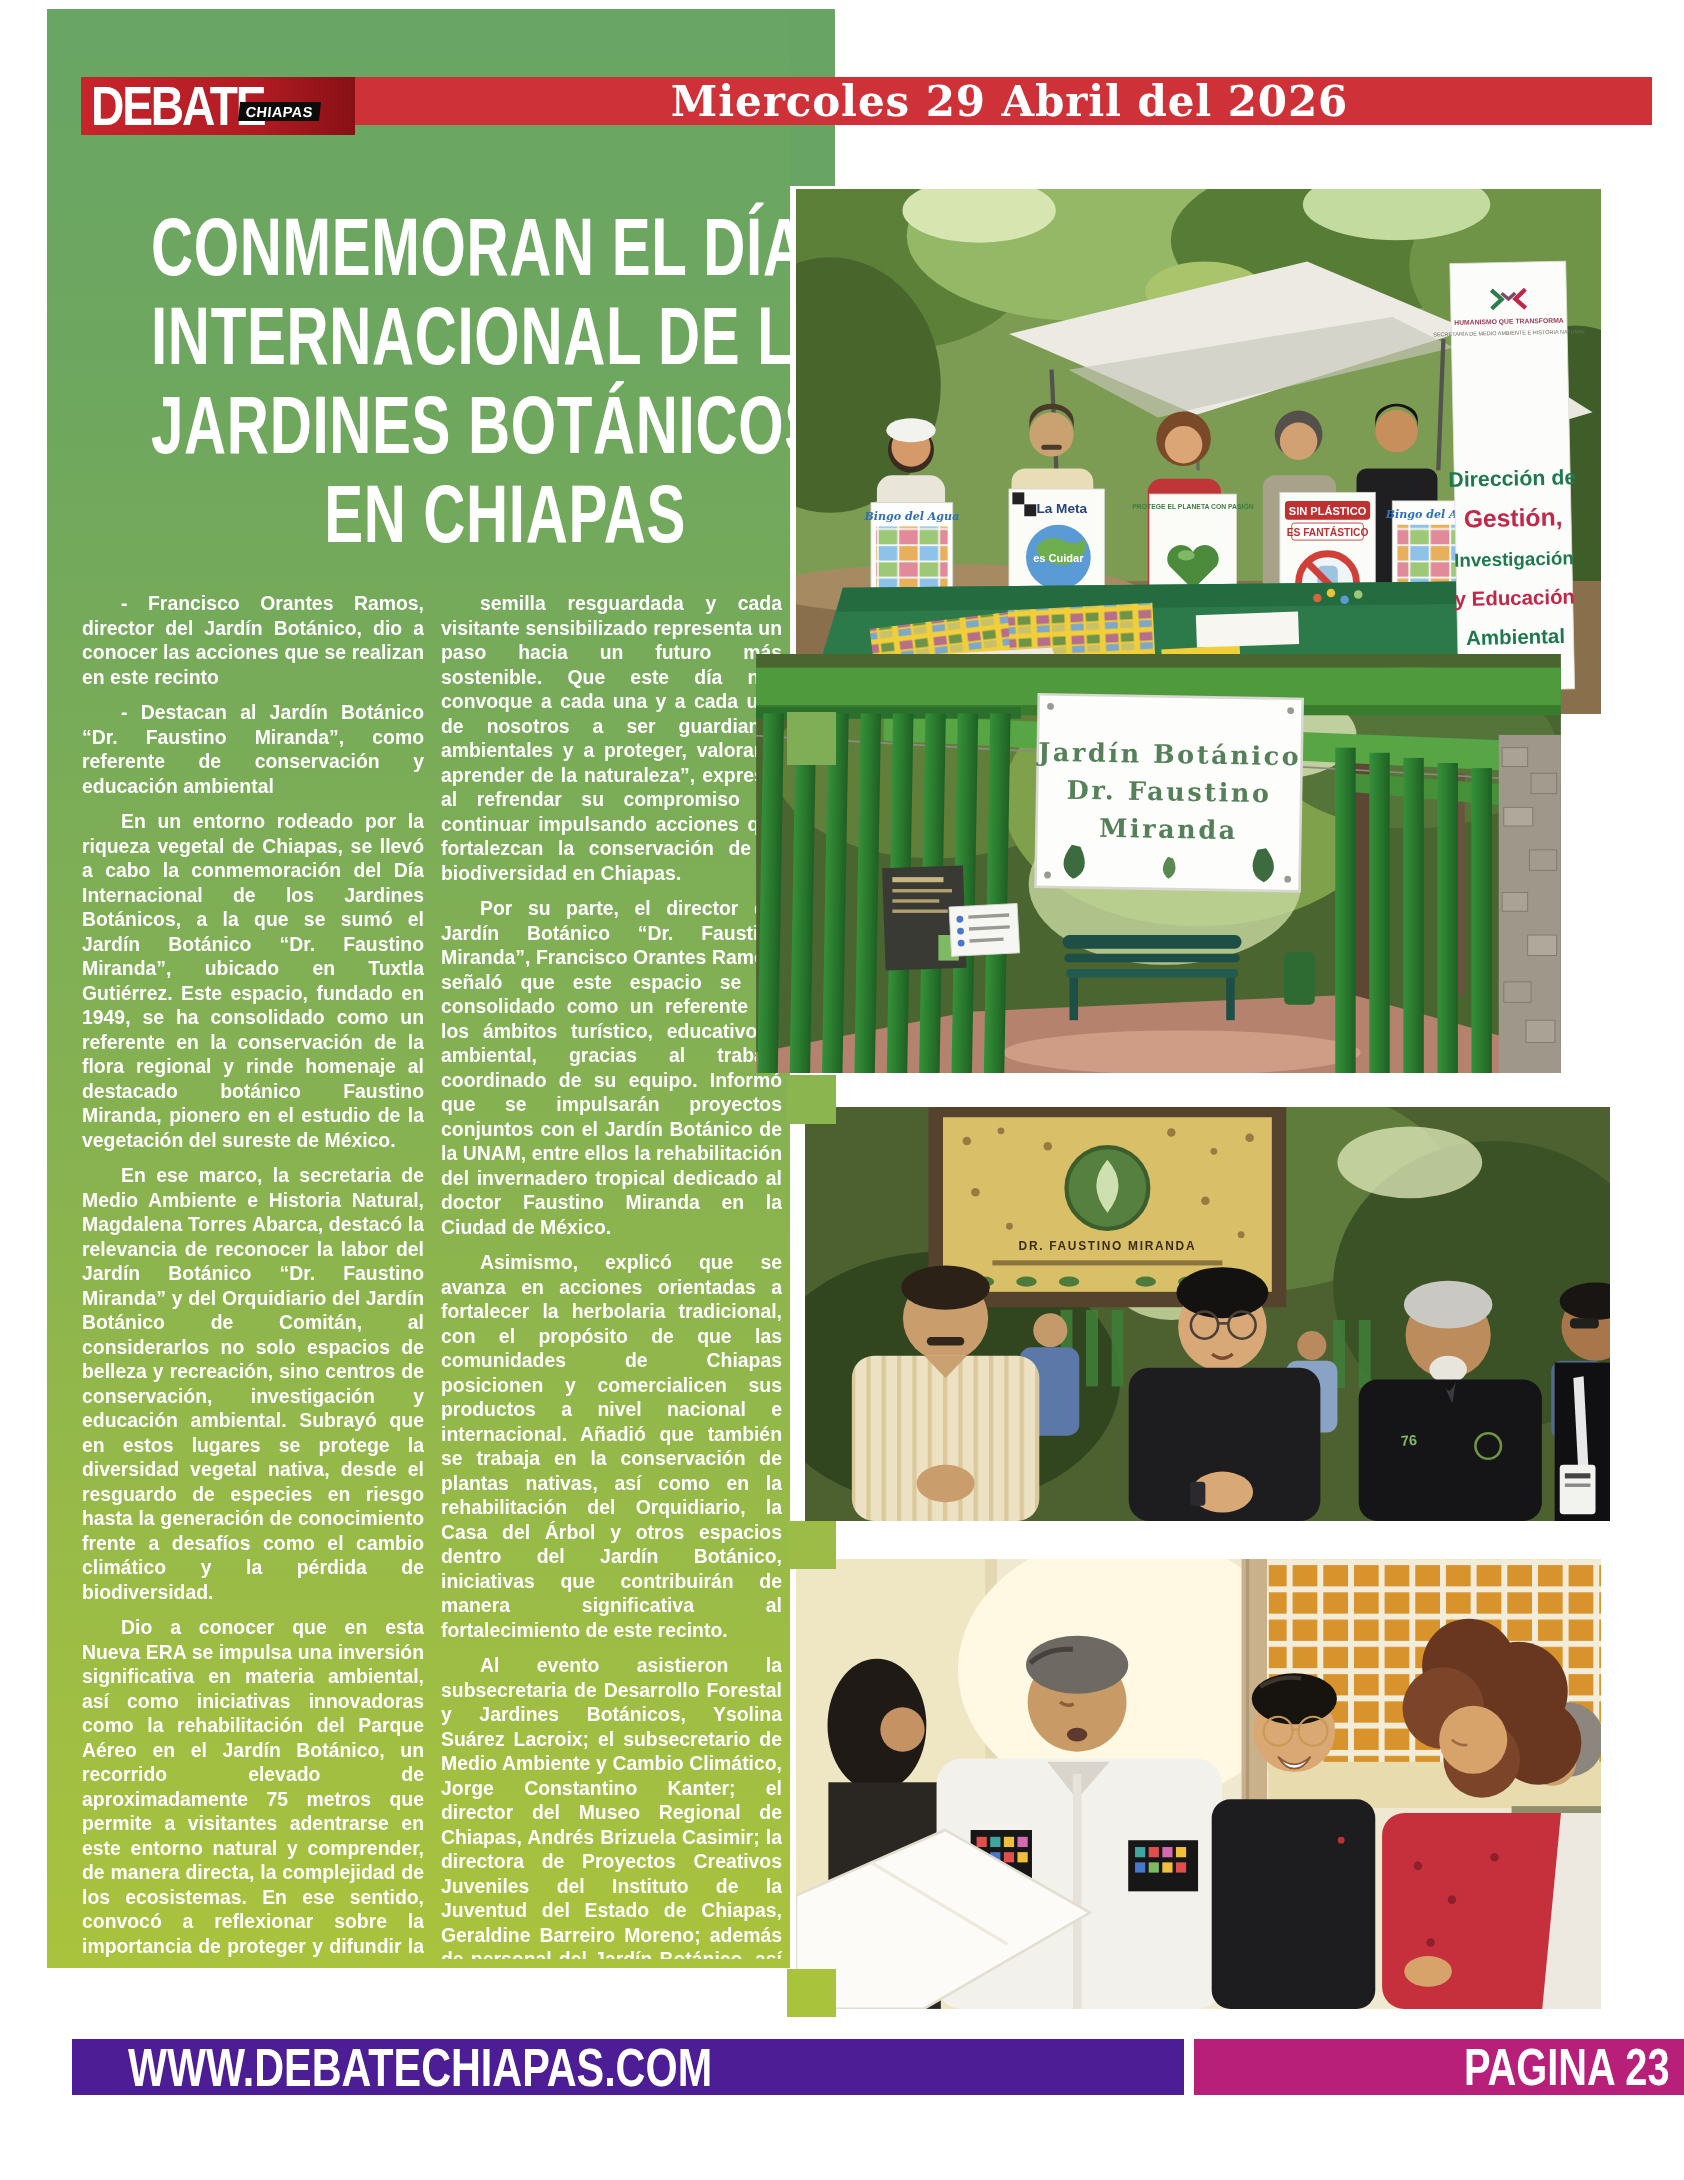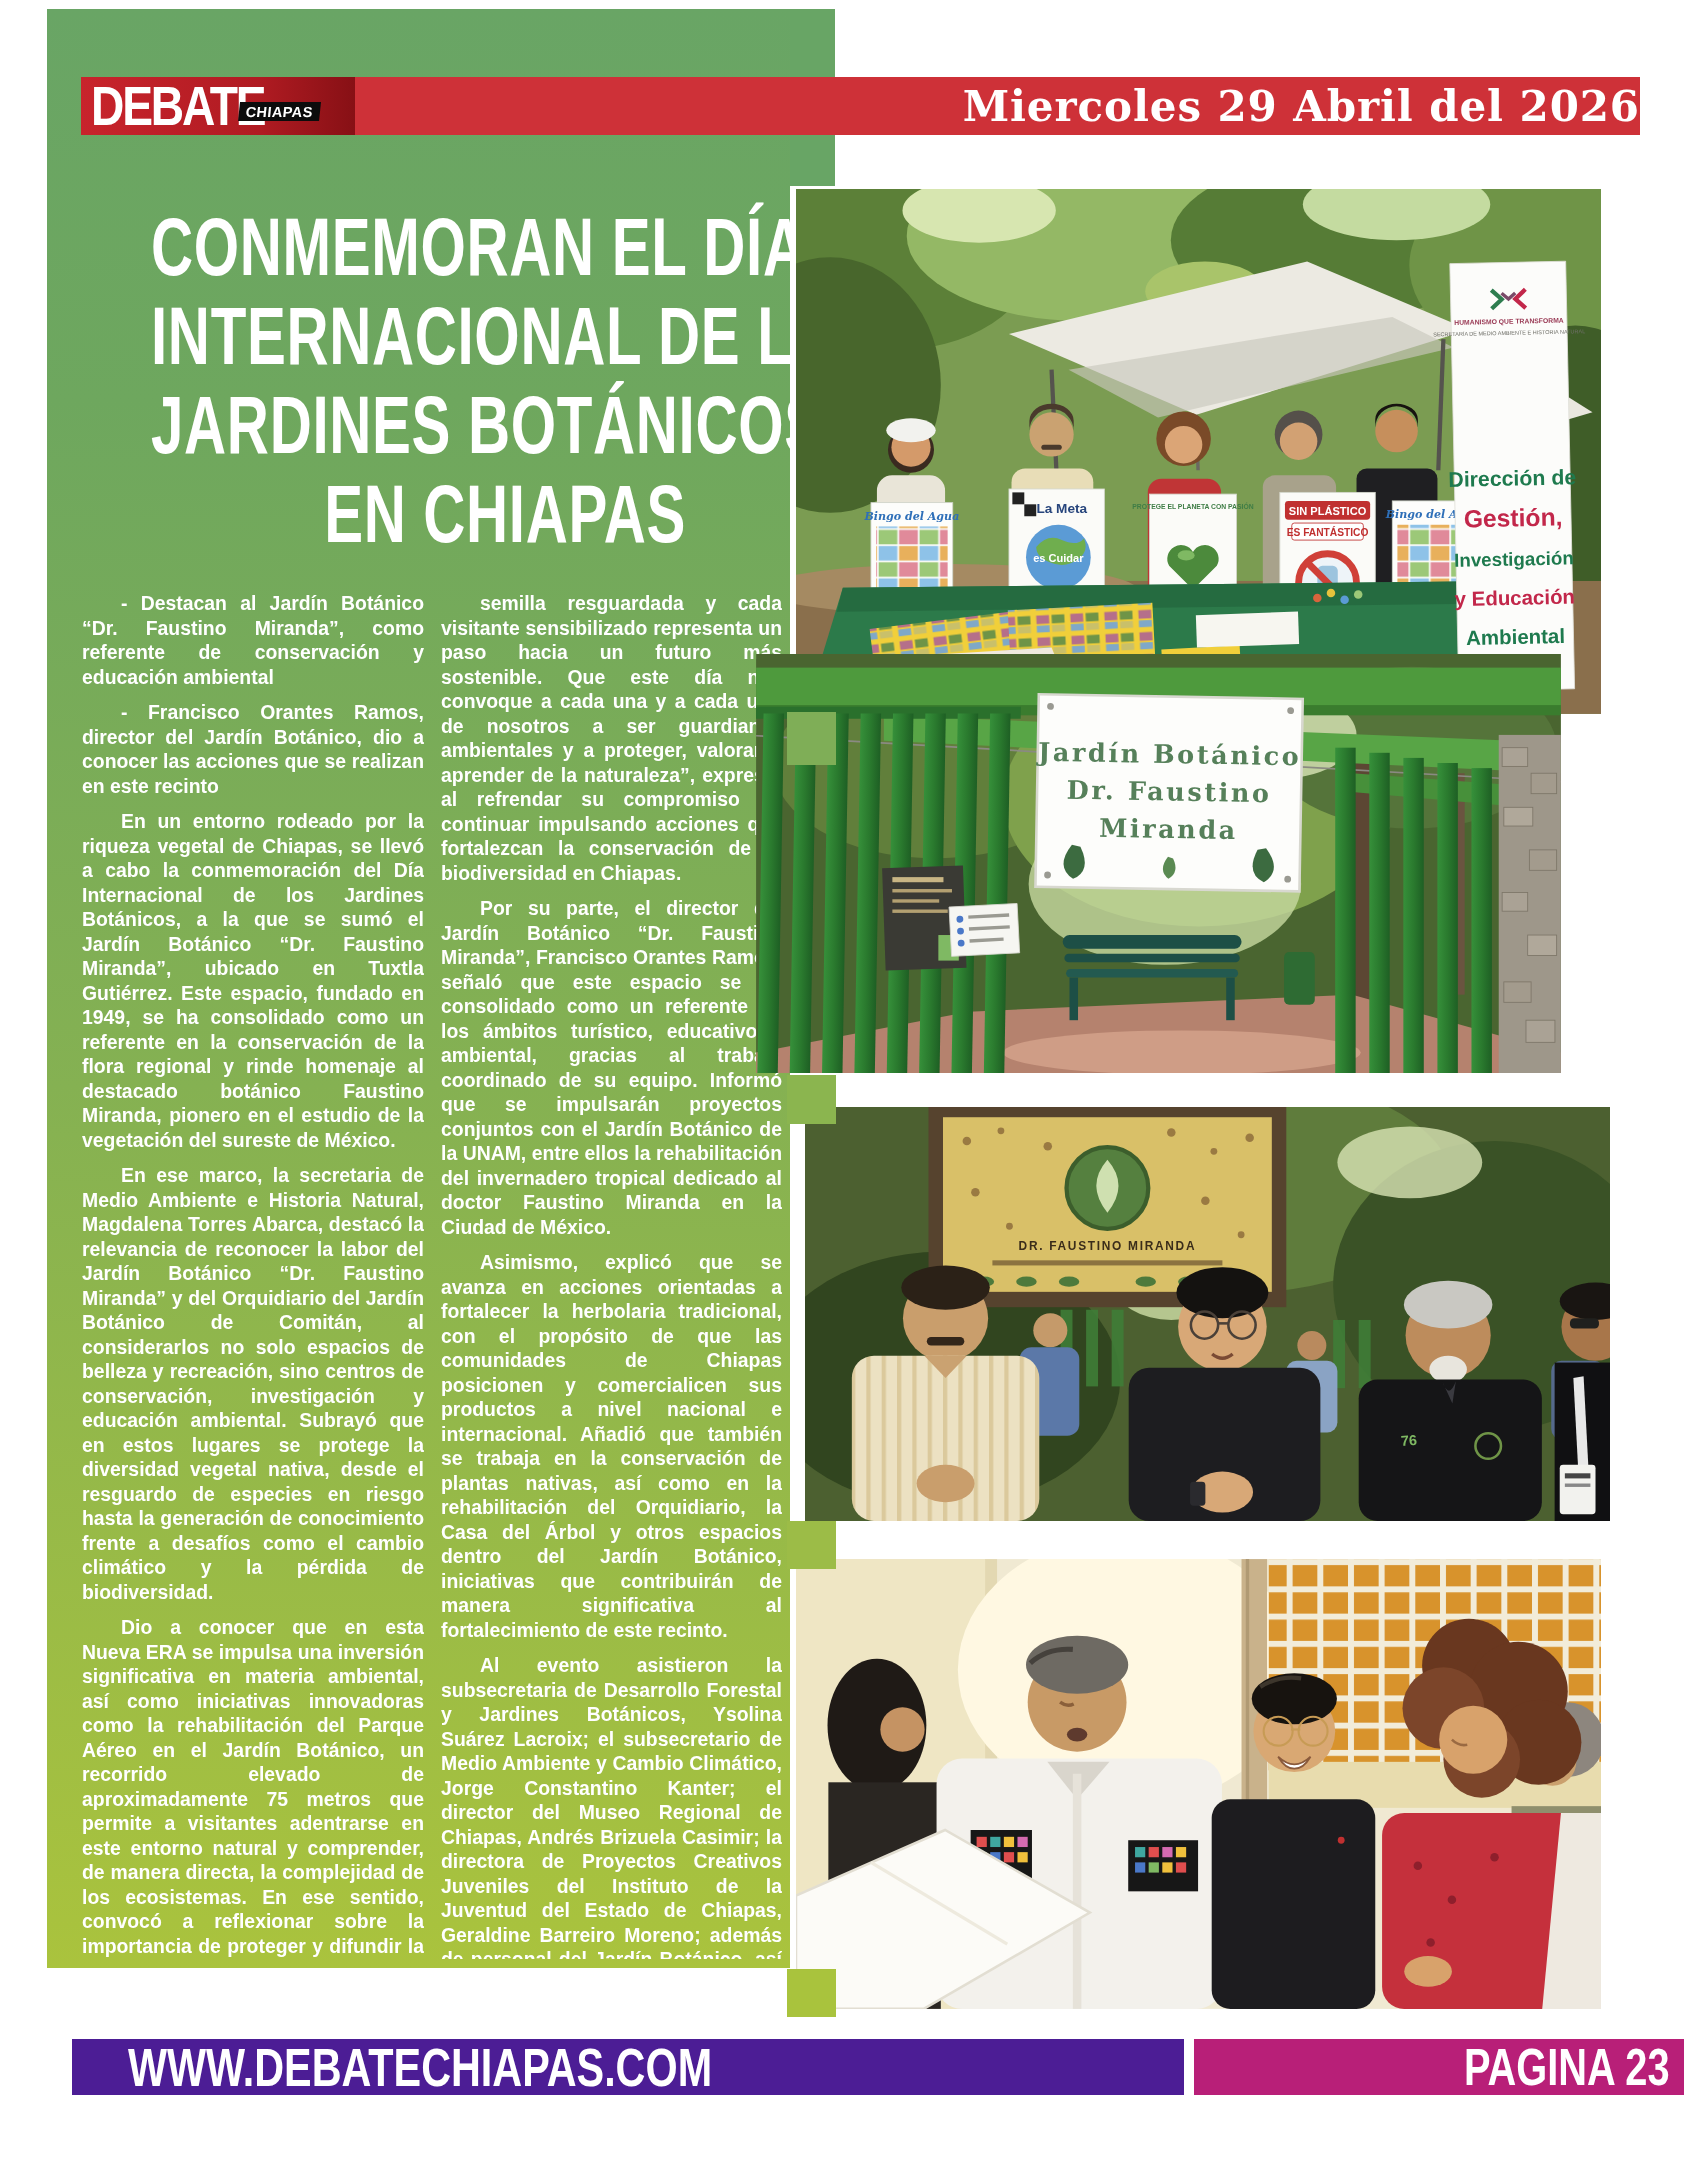--- a/index.html
+++ b/index.html
@@ -12,22 +12,22 @@
                  background:linear-gradient(180deg,#69a565 0%,#6ea75e 20%,#85b152 55%,#aac33d 100%); }
   .gsq { position:absolute; left:787px; width:49px; }
 
   
   .logo-box { position:absolute; left:81px; top:77px; width:274px; height:58px;
               background:linear-gradient(90deg,#c8242c 0%,#b01b22 65%,#871015 100%); }
   .logo-text { position:absolute; left:10.2px; top:-3.4px; color:#fff; font-weight:bold; font-size:55px;
                letter-spacing:-2.6px; transform:scaleX(.84); transform-origin:left center; white-space:nowrap; }
   .chiapas-badge { position:absolute; left:158px; top:25px; background:#0c0c0c; color:#fff;
                    font-size:14.5px; font-weight:bold; padding:1.7px 6.8px; transform:skewX(-6deg); letter-spacing:0.4px; }
-  .date-bar { position:absolute; left:355px; top:77px; width:1285px; height:58px; background:#ce3138;
-              display:flex; align-items:center; justify-content:flex-end; }
+  .date-bar { position:absolute; left:355px; top:77px; width:1285px; height:48px; background:#ce3138;
+              display:flex; align-items:center; justify-content:center;padding-left:12px; }
   .date-text { color:#fff; font-family:"DejaVu Serif",serif; font-weight:bold; font-size:42px; letter-spacing:0.9px; white-space:nowrap; }
 
   
   .headline { position:absolute; left:47px; top:203px; width:743px; text-align:right;
               color:#fff; font-weight:bold; font-size:81px; line-height:89px; }
   .hl-line { transform:scaleX(.72); transform-origin:50% 50%; white-space:nowrap; letter-spacing:0.9px; }
 
   
   .col { position:absolute; top:591px; height:1368px; overflow:hidden; color:#fff; font-weight:bold;
          font-size:19.4px; line-height:24.5px; text-align:justify; hyphens:auto; -webkit-hyphens:auto; }
@@ -72,22 +72,22 @@
   </div>
 
   <h1 class="headline" style="margin:0;">
     <div class="hl-line">CONMEMORAN EL DÍA</div>
     <div class="hl-line">INTERNACIONAL DE LOS</div>
     <div class="hl-line">JARDINES BOTÁNICOS</div>
     <div class="hl-line">EN CHIAPAS</div>
   </h1>
 
   <div class="col col-1">
+    <p>- Francisco Orantes Ramos, director del Jardín Botánico, dio a conocer las acciones que se realizan en este recinto</p>
     <p>- Destacan al Jardín Botánico “Dr. Faustino Miranda”, como referente de conservación y educación ambiental</p>
-    <p>- Francisco Orantes Ramos, director del Jardín Botánico, dio a conocer las acciones que se realizan en este recinto</p>
     <p>En un entorno rodeado por la riqueza vegetal de Chiapas, se llevó a cabo la conmemoración del Día Internacional de los Jardines Botánicos, a la que se sumó el Jardín Botánico “Dr. Faustino Miranda”, ubicado en Tuxtla Gutiérrez. Este espacio, fundado en 1949, se ha consolidado como un referente en la conservación de la flora regional y rinde homenaje al destacado botánico Faustino Miranda, pionero en el estudio de la vegetación del sureste de México.</p>
     <p>En ese marco, la secretaria de Medio Ambiente e Historia Natural, Magdalena Torres Abarca, destacó la relevancia de reconocer la labor del Jardín Botánico “Dr. Faustino Miranda” y del Orquidiario del Jardín Botánico de Comitán, al considerarlos no solo espacios de belleza y recreación, sino centros de conservación, investigación y educación ambiental. Subrayó que en estos lugares se protege la diversidad vegetal nativa, desde el resguardo de especies en riesgo hasta la generación de conocimiento frente a desafíos como el cambio climático y la pérdida de biodiversidad.</p>
     <p>Dio a conocer que en esta Nueva ERA se impulsa una inversión significativa en materia ambiental, así como iniciativas innovadoras como la rehabilitación del Parque Aéreo en el Jardín Botánico, un recorrido elevado de aproximadamente 75 metros que permite a visitantes adentrarse en este entorno natural y comprender, de manera directa, la complejidad de los ecosistemas. En ese sentido, convocó a reflexionar sobre la importancia de proteger y difundir la flora en el estado.</p>
 
   </div>
   <div class="col col-2">
     <p>semilla resguardada y cada visitante sensibilizado representa un paso hacia un futuro más sostenible. Que este día nos convoque a cada una y a cada uno de nosotros a ser guardianes ambientales y a proteger, valorar y aprender de la naturaleza”, expresó, al refrendar su compromiso de continuar impulsando acciones que fortalezcan la conservación de la biodiversidad en Chiapas.</p>
     <p>Por su parte, el director del Jardín Botánico “Dr. Faustino Miranda”, Francisco Orantes Ramos, señaló que este espacio se ha consolidado como un referente en los ámbitos turístico, educativo y ambiental, gracias al trabajo coordinado de su equipo. Informó que se impulsarán proyectos conjuntos con el Jardín Botánico de la UNAM, entre ellos la rehabilitación del invernadero tropical dedicado al doctor Faustino Miranda en la Ciudad de México.</p>
     <p>Asimismo, explicó que se avanza en acciones orientadas a fortalecer la herbolaria tradicional, con el propósito de que las comunidades de Chiapas posicionen y comercialicen sus productos a nivel nacional e internacional. Añadió que también se trabaja en la conservación de plantas nativas, así como en la rehabilitación del Orquidiario, la Casa del Árbol y otros espacios dentro del Jardín Botánico, iniciativas que contribuirán de manera significativa al fortalecimiento de este recinto.</p>
     <p>Al evento asistieron la subsecretaria de Desarrollo Forestal y Jardines Botánicos, Ysolina Suárez Lacroix; el subsecretario de Medio Ambiente y Cambio Climático, Jorge Constantino Kanter; el director del Museo Regional de Chiapas, Andrés Brizuela Casimir; la directora de Proyectos Creativos Juveniles del Instituto de la Juventud del Estado de Chiapas, Geraldine Barreiro Moreno; además de personal del Jardín Botánico, así como estudiantes y docentes de la Escuela Primaria Fray Matías de Córdova.</p>

